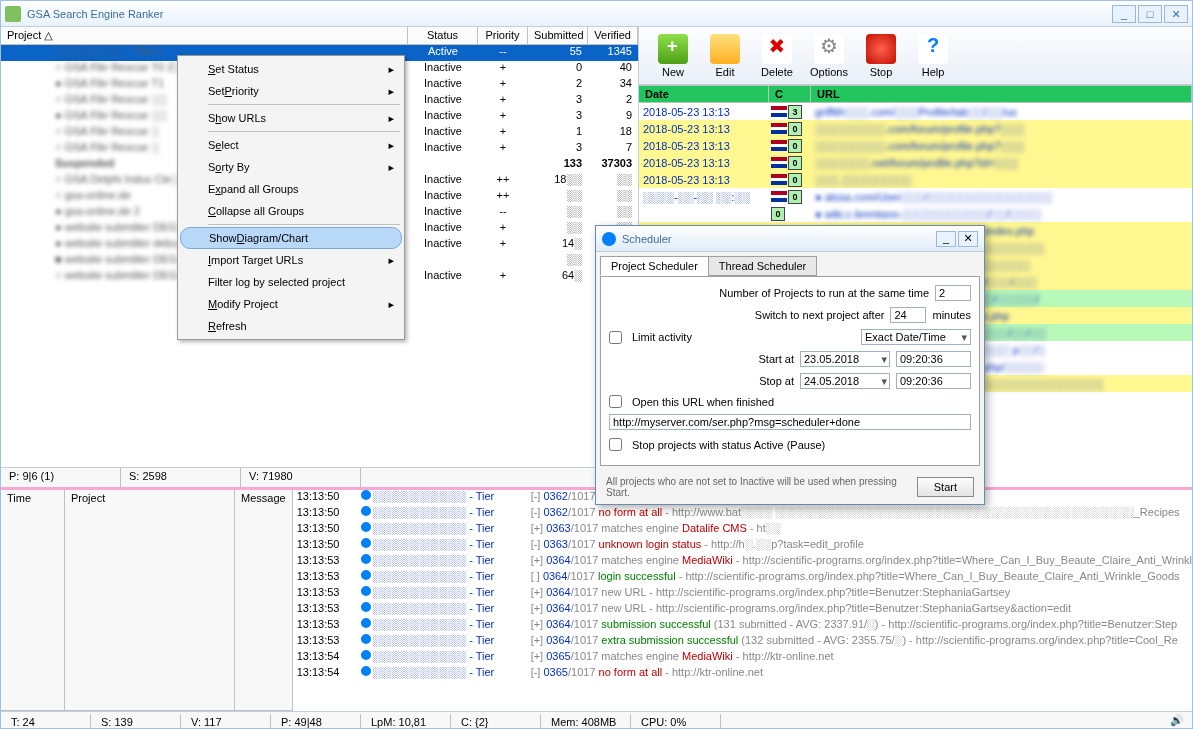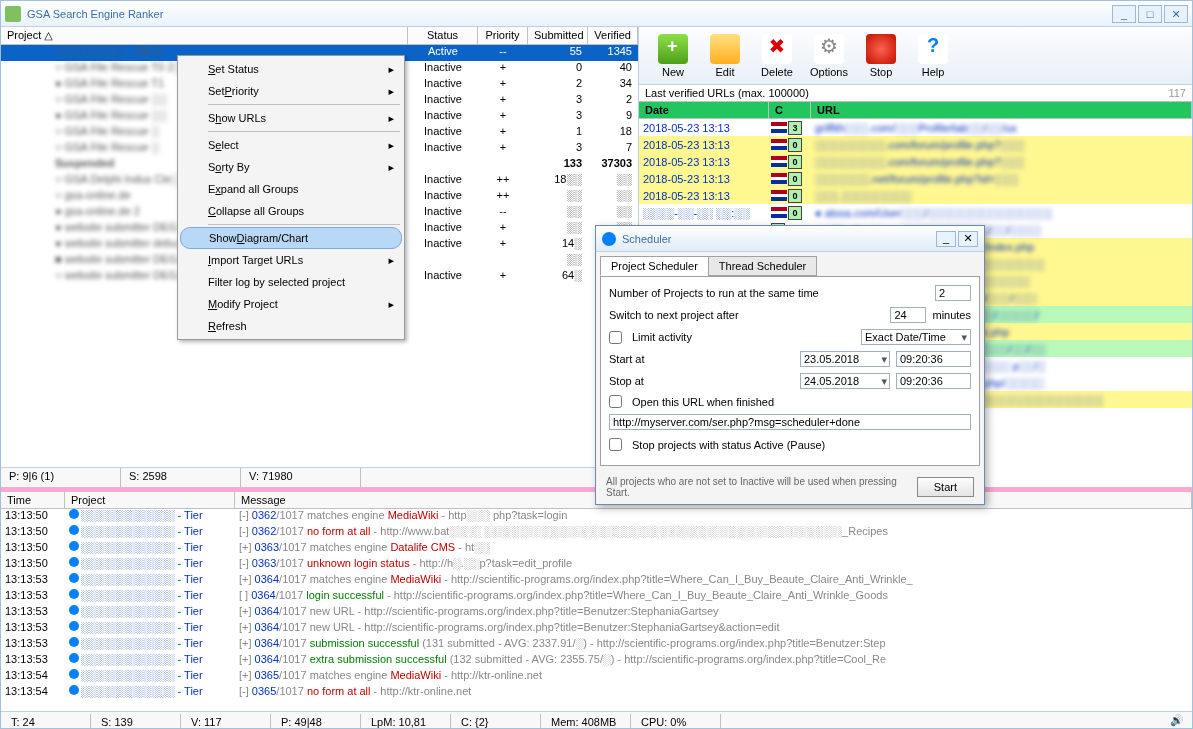--- a/index.html
+++ b/index.html
@@ -43,39 +43,39 @@
 .urlhead .d{width:130px;} .urlhead .c{width:42px;} .urlhead .u{flex:1;}
 .urlbody { flex:1; overflow:auto; background:#fff; font-family:"Lucida Console",monospace; }
 .urow { display:flex; height:17px; align-items:center; }
 .urow .d{width:130px; padding:0 4px; color:#0030c0;} .urow .c{width:42px;display:flex;gap:1px;align-items:center;padding:0 2px;} .urow .u{flex:1;padding:0 4px;}
 .flag{width:16px;height:11px;background:linear-gradient(#b00020 33%,#fff 33% 66%,#0030a0 66%);}
 .badge{width:14px;height:14px;border:1px solid #444;background:#b0f0b0;font-size:9px;text-align:center;line-height:12px;font-weight:bold;}
 .urow .blur{filter:blur(2px);}
 .hl-y{background:#fff790;} .hl-g{background:#b8f8b8;}
 .botstats { height:20px; border-top:1px solid #c0d0e0; display:flex; background:#f8f8f8; padding-right:6px;align-items:center;}
 .botstats div { padding:2px 10px; border-right:1px solid #c0c0c0; width:90px;}
-.logsection { height:224px; display:flex; flex-direction:column; border-top:5px solid #f9a8d4;justify-content:flex-end; }
+.logsection { height:224px; display:flex; flex-direction:row; border-top:3px solid #f9a8d4;justify-content:flex-end; }
 .loghead { display:flex; background:#f8f8f8; border-bottom:1px solid #c0c0c0; }
 .loghead div { padding:2px 6px; border-right:1px solid #c0c0c0; }
 .loghead .t{width:64px;} .loghead .p{width:170px;} .loghead .m{flex:1;}
 .logbody { flex:1; overflow:auto; font-family:"Lucida Console",monospace; background:#fff; }
 .lrow { display:flex; height:16px; }
 .lrow .t{width:64px;padding:0 4px;} .lrow .p{width:170px;padding:0 4px;display:flex;gap:2px;} .lrow .m{flex:1;padding:0 4px;white-space:nowrap;overflow:hidden;}
 .dot{width:10px;height:10px;border-radius:50%;background:#0080ff;display:inline-block;}
 .c-blue{color:#0030c0;} .c-red{color:#c00000;} .c-green{color:#008000;} .c-gray{color:#888;}
 .scheduler { position:absolute; left:594px; top:224px; width:390px; background:#f4f4f4; border:1px solid #6a8ab0; box-shadow:3px 3px 8px rgba(0,0,0,0.3); z-index:200; }
 .scheduler .shead { height:26px; background:linear-gradient(#fff,#e0ecf8); display:flex; align-items:center; padding:0 6px; border-bottom:1px solid #c0d0e0;}
 .scheduler .shead .title{flex:1;color:#3a6ea5;}
 .scheduler .shead .wb{width:20px;height:16px;text-align:center;border:1px solid #9bb8d8;margin-left:2px;background:#e8f2fc;cursor:pointer;}
 .scheduler .tabs { display:flex; padding:4px 4px 0; background:#f4f4f4; }
 .scheduler .tab { padding:3px 10px; border:1px solid #a0a0a0; background:#e8e8e8; margin-right:-1px;cursor:pointer;}
 .scheduler .tab.active { background:#fff; border-bottom:1px solid #fff; }
 .scheduler .tabbody { background:#fff; border:1px solid #a0a0a0; margin:0 4px 4px; padding:8px; }
 .scheduler .frow { display:flex; align-items:center; margin-bottom:6px; gap:6px; }
-.scheduler .frow label{flex:1;text-align:left;}
+.scheduler .frow label{flex:1;text-align:right;}
 .scheduler input[type=text]{border:1px solid #a0b0c0;padding:1px 3px;font-size:11px;}
 .scheduler .spin{width:36px;} .scheduler .date{width:90px;} .scheduler .time{width:75px;}
 .scheduler .combo{border:1px solid #a0b0c0;padding:1px 3px;width:110px;display:inline-block;position:relative;}
 .scheduler .combo::after{content:"▾";position:absolute;right:3px;color:#555;}
 .scheduler .dd{position:relative;display:inline-block;} .scheduler .dd::after{content:"▾";position:absolute;right:3px;top:2px;color:#555;}
 .scheduler .footer{padding:6px 10px;display:flex;align-items:center;gap:10px;}
 .scheduler .footer .note{flex:1;color:#666;font-size:10px;}
 .scheduler button{padding:3px 16px;border:1px solid #8a8a8a;background:linear-gradient(#fdfdfd,#e4e4e4);cursor:pointer;}
 input[type=checkbox]{margin-right:4px;}
 .spkicon{width:16px;height:16px;margin-left:auto;}
@@ -235,24 +235,20 @@
         </div>
         <div class="tbtn">
           <div class="ticon i-stop"></div>
           <div>Stop</div>
         </div>
         <div class="tbtn">
           <div class="ticon i-help"></div>
           <div>Help</div>
         </div>
       </div>
-    <div class="lastlabel">
-      <span>Last verified URLs (max. 100000)</span>
-      <span style="color:#9a9a9a;">117</span>
-    </div>
     <div class="urlhead">
       <div class="d">Date</div>
       <div class="c">C</div>
       <div class="u">URL</div>
     </div>
     <div class="urlbody" id="urlbody">
         <div class="urow">
           <div class="d">2018-05-23 13:13</div>
           <div class="c">
             <span class="flag"></span>

